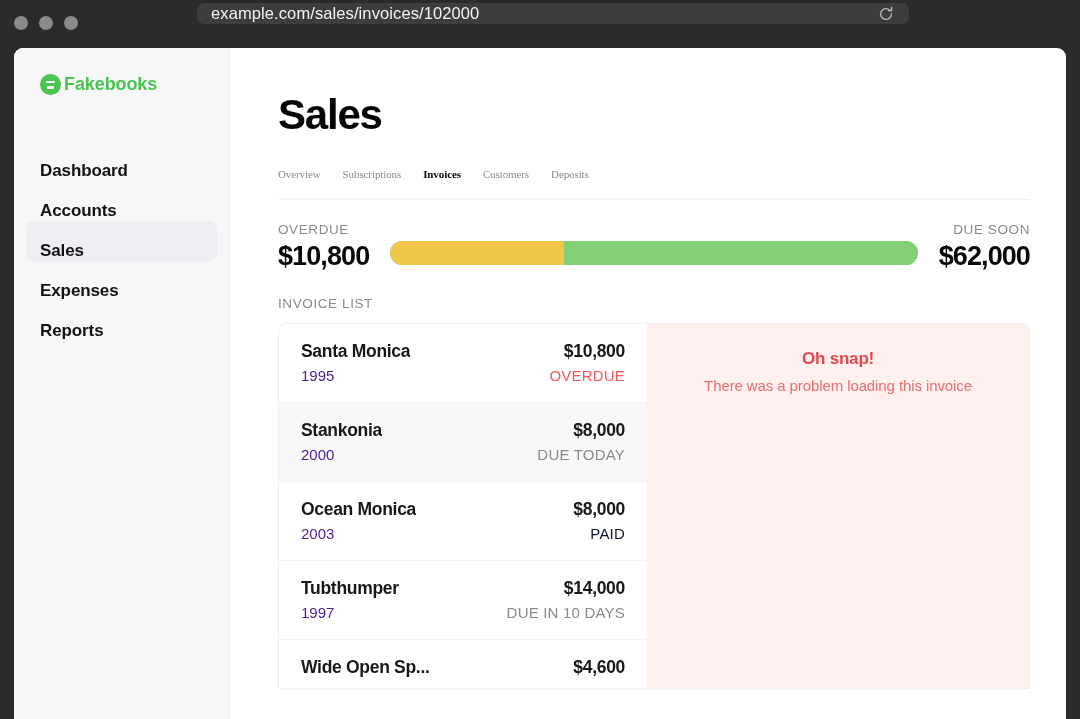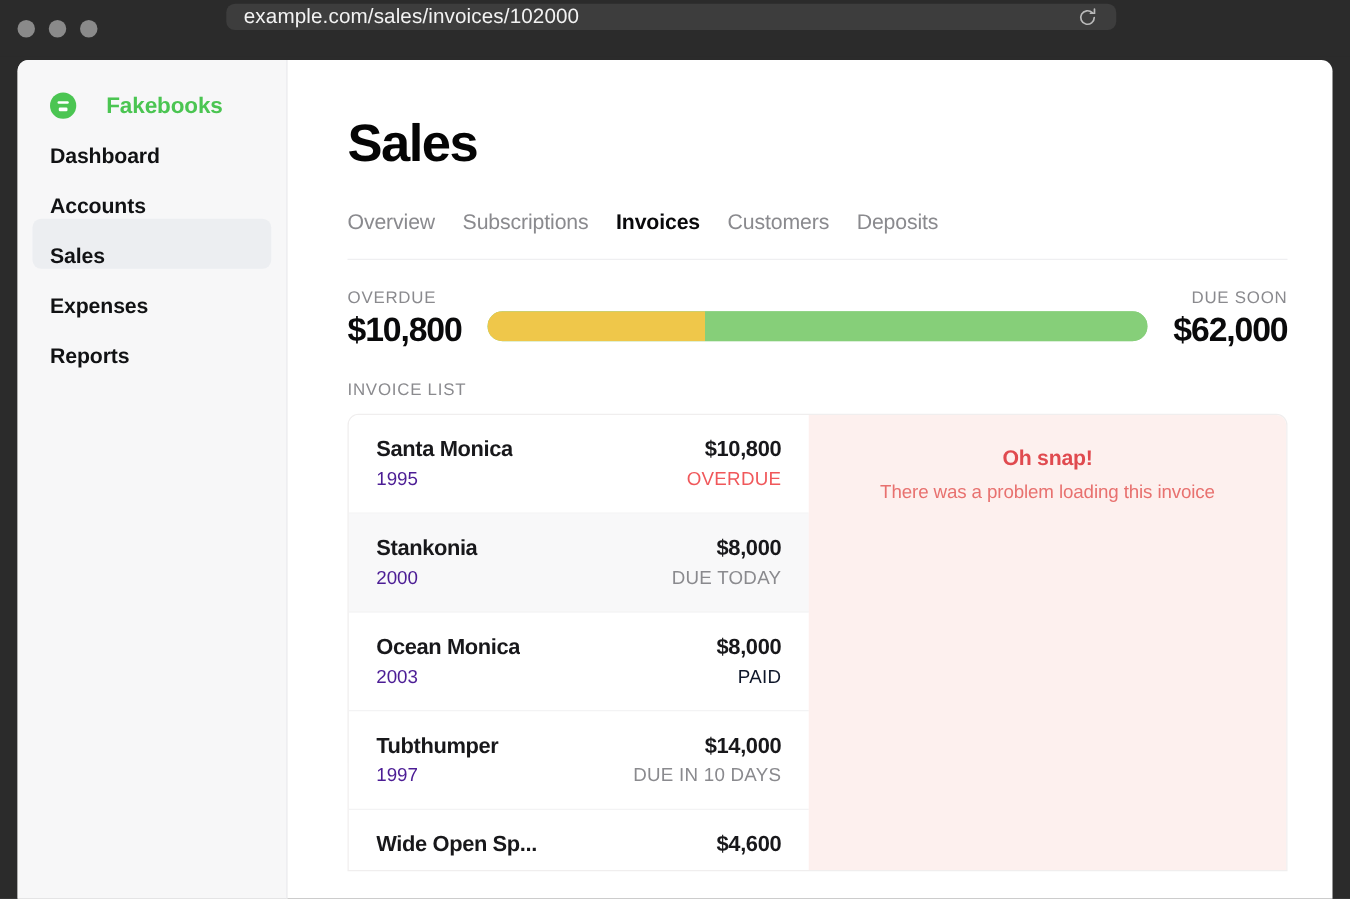--- a/index.html
+++ b/index.html
@@ -18,21 +18,21 @@
     background: #2b2b2b;
     display: flex; align-items: center;
   }
   .traffic-lights {
     display: flex; align-items: center; gap: 11px;
     margin-left: 14px;
   }
   .dot { width: 14px; height: 14px; border-radius: 50%; background: #8a8a8a; }
 
   .url-bar {
-    position: absolute; left: 181px; top: 3px;
+    position: absolute; left: 197px; top: 3px;
     width: 712px; height: 21px;
     background: #3d3d3d;
     border-radius: 7px;
     display: flex; align-items: center;
     padding: 0 14px;
   }
   .url-text {
     color: #f2f2f2;
     font-size: 16.5px;
     letter-spacing: 0.1px;
@@ -52,22 +52,23 @@
   }
 
   
   .sidebar {
     width: 216px; flex: none;
     background: #f7f7f8;
     border-right: 1px solid #ececee;
     padding: 26px 0 0 0;
   }
   .brand {
-    display: flex; align-items: flex-start; gap: 24px;
+    display: flex; align-items: flex-start; gap: 3px;
     padding: 0 0 0 26px;
+    margin-bottom: 46px;
   }
   .brand-logo {
     width: 21px; height: 21px; border-radius: 50%;
     background: #4bc552;
     display: flex; flex-direction: column;
     align-items: center; justify-content: center; gap: 3px;
     flex: none;
   }
   .brand-logo i { display: block; background: #ffffff; border-radius: 1px; }
   .brand-logo i:nth-child(1) { width: 9px; height: 2.5px; }
@@ -104,23 +105,24 @@
     font-size: 42px;
     font-weight: bold;
     letter-spacing: -1.2px;
     color: #050505;
     line-height: 1;
     margin-bottom: 32px;
   }
 
   .tabs { display: flex; gap: 22px; align-items: baseline; }
   .tab {
-    font-size: 17px;
+    font-size: 11px;
     color: #8a8a8e;
     letter-spacing: -0.1px;
+    font-family: Liberation Serif, serif;
   }
   .tab.active { color: #09090b; font-weight: bold; }
 
   .divider {
     margin-top: 19px;
     height: 1px;
     background: #efeff1;
   }
 
   

